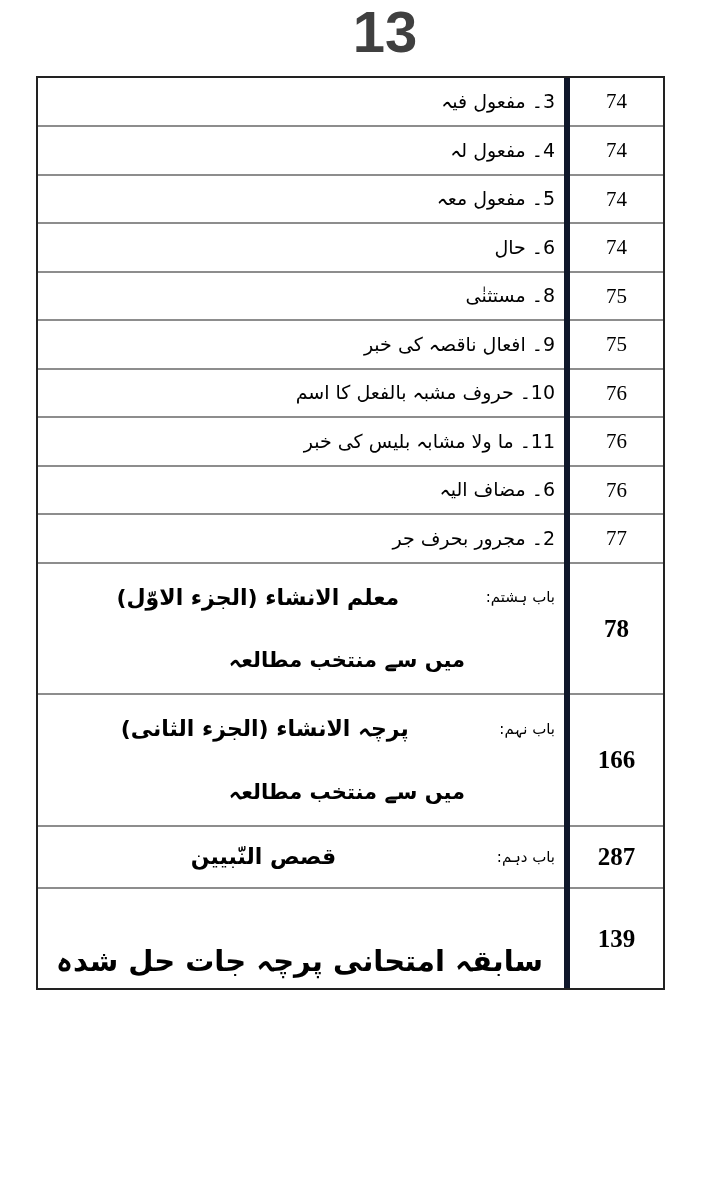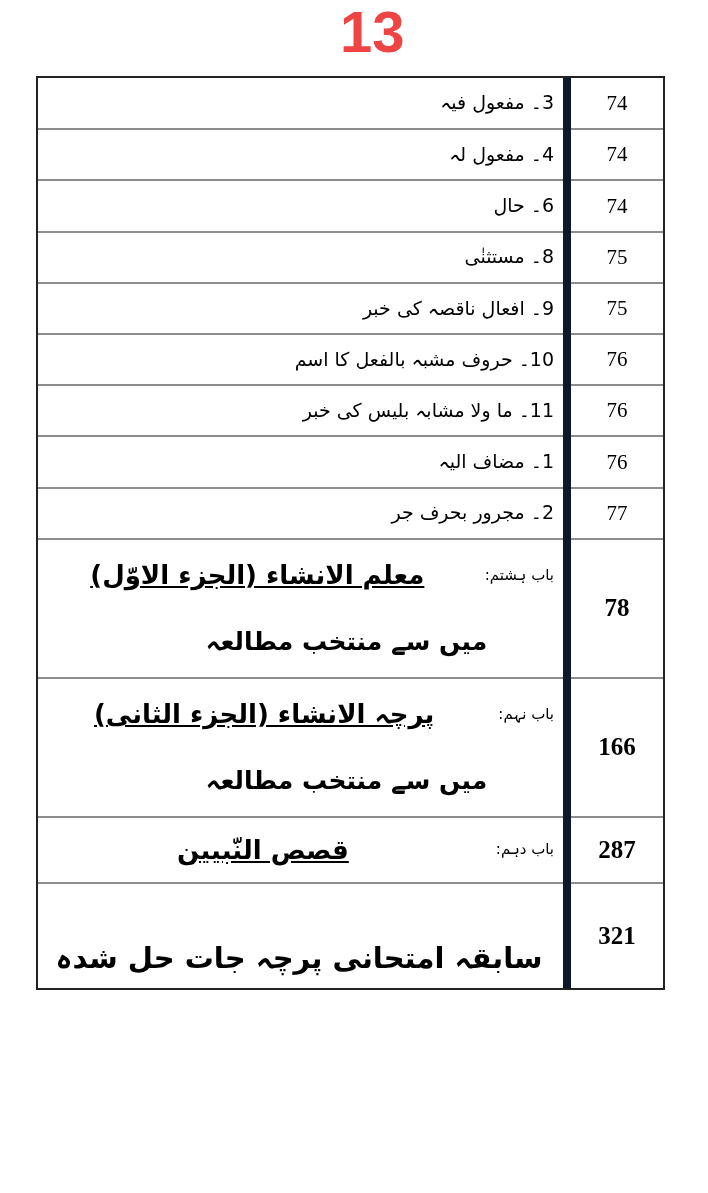--- a/index.html
+++ b/index.html
@@ -7,45 +7,45 @@
   body {
     position: relative;
     background: #ffffff;
     font-family: "DejaVu Sans", sans-serif;
     color: #000;
   }
   .page-num-heading {
     position: absolute;
     top: 2px; left: 340px;
     width: 90px;
-    text-align: left;
+    text-align: center;
     font-family: "Liberation Sans", sans-serif;
     font-weight: 700;
     font-size: 58px;
     line-height: 1.05;
-    color: #ef4444;
+    color: #404040;
   }
   .table-frame {
     position: absolute;
     left: 36px; top: 76px;
     width: 629px; height: 914px;
     border: 2px solid #222222;
     background: #fff;
   }
   table.toc {
     width: 100%; height: 100%;
     border-collapse: collapse;
     table-layout: fixed;
     padding-left: 36px;
   }
   td { vertical-align: middle; }
   tr + tr td { border-top: 2px solid #8d8d8d; }
   td.num {
     width: 96px;
-    border-left: 8px solid #0f172a;
+    border-left: 6px solid #0f172a;
     text-align: center;
     font-family: "Liberation Serif", serif;
     font-size: 21px;
   }
   td.entry {
     direction: rtl;
     text-align: right;
     padding: 2px 9px 2px 6px;
     font-size: 19px;
     line-height: 1.25;
@@ -74,28 +74,27 @@
   .bab-label {
     flex: 0 0 auto;
     font-weight: 400;
     font-size: 15px;
     padding-left: 14px;
   }
   .bab-title {
     flex: 1 1 auto;
     text-align: center;
     font-weight: 700;
-    font-size: 26px;
-    text-decoration: underline;
+    font-size: 22px;
   }
   .bab-sub {
     width: calc(100% - 95px);
     text-align: center;
     font-weight: 700;
-    font-size: 25px;
+    font-size: 21px;
   }
   .stretch-text {
     display: block;
     text-align: center;
     font-weight: 700;
     font-size: 29px;
     letter-spacing: 1px;
     margin-top: 45px;
   }
 </style>
@@ -109,41 +108,45 @@
     <tbody>
       <tr class="r-item">
         <td class="entry">3۔ مفعول فیہ</td>
         <td class="num">74</td>
       </tr>
       <tr class="r-item">
         <td class="entry">4۔ مفعول لہ</td>
         <td class="num">74</td>
       </tr>
       <tr class="r-item">
+        <td class="entry">5۔ مفعول معہ</td>
+        <td class="num">74</td>
+      </tr>
+      <tr class="r-item">
         <td class="entry">6۔ حال</td>
         <td class="num">74</td>
       </tr>
       <tr class="r-item">
         <td class="entry">8۔ مستثنٰی</td>
         <td class="num">75</td>
       </tr>
       <tr class="r-item">
         <td class="entry">9۔ افعال ناقصہ کی خبر</td>
         <td class="num">75</td>
       </tr>
       <tr class="r-item">
         <td class="entry">10۔ حروف مشبہ بالفعل کا اسم</td>
         <td class="num">76</td>
       </tr>
       <tr class="r-item">
         <td class="entry">11۔ ما ولا مشابہ بلیس کی خبر</td>
         <td class="num">76</td>
       </tr>
       <tr class="r-item">
-        <td class="entry">1۔ مضاف الیہ</td>
+        <td class="entry">6۔ مضاف الیہ</td>
         <td class="num">76</td>
       </tr>
       <tr class="r-item">
         <td class="entry">2۔ مجرور بحرف جر</td>
         <td class="num">77</td>
       </tr>
 
       <tr class="r-bab r-bab2">
         <td class="entry">
           <div class="bab-cell">
@@ -177,17 +180,17 @@
             <span class="bab-title">قصص النّبیین</span>
           </div>
         </td>
         <td class="num">287</td>
       </tr>
 
       <tr class="r-stretch">
         <td class="entry">
           <span class="stretch-text">سابقہ امتحانی پرچہ جات حل شدہ</span>
         </td>
-        <td class="num">321</td>
+        <td class="num">139</td>
       </tr>
     </tbody>
   </table>
 </div>
 
 </body></html>

